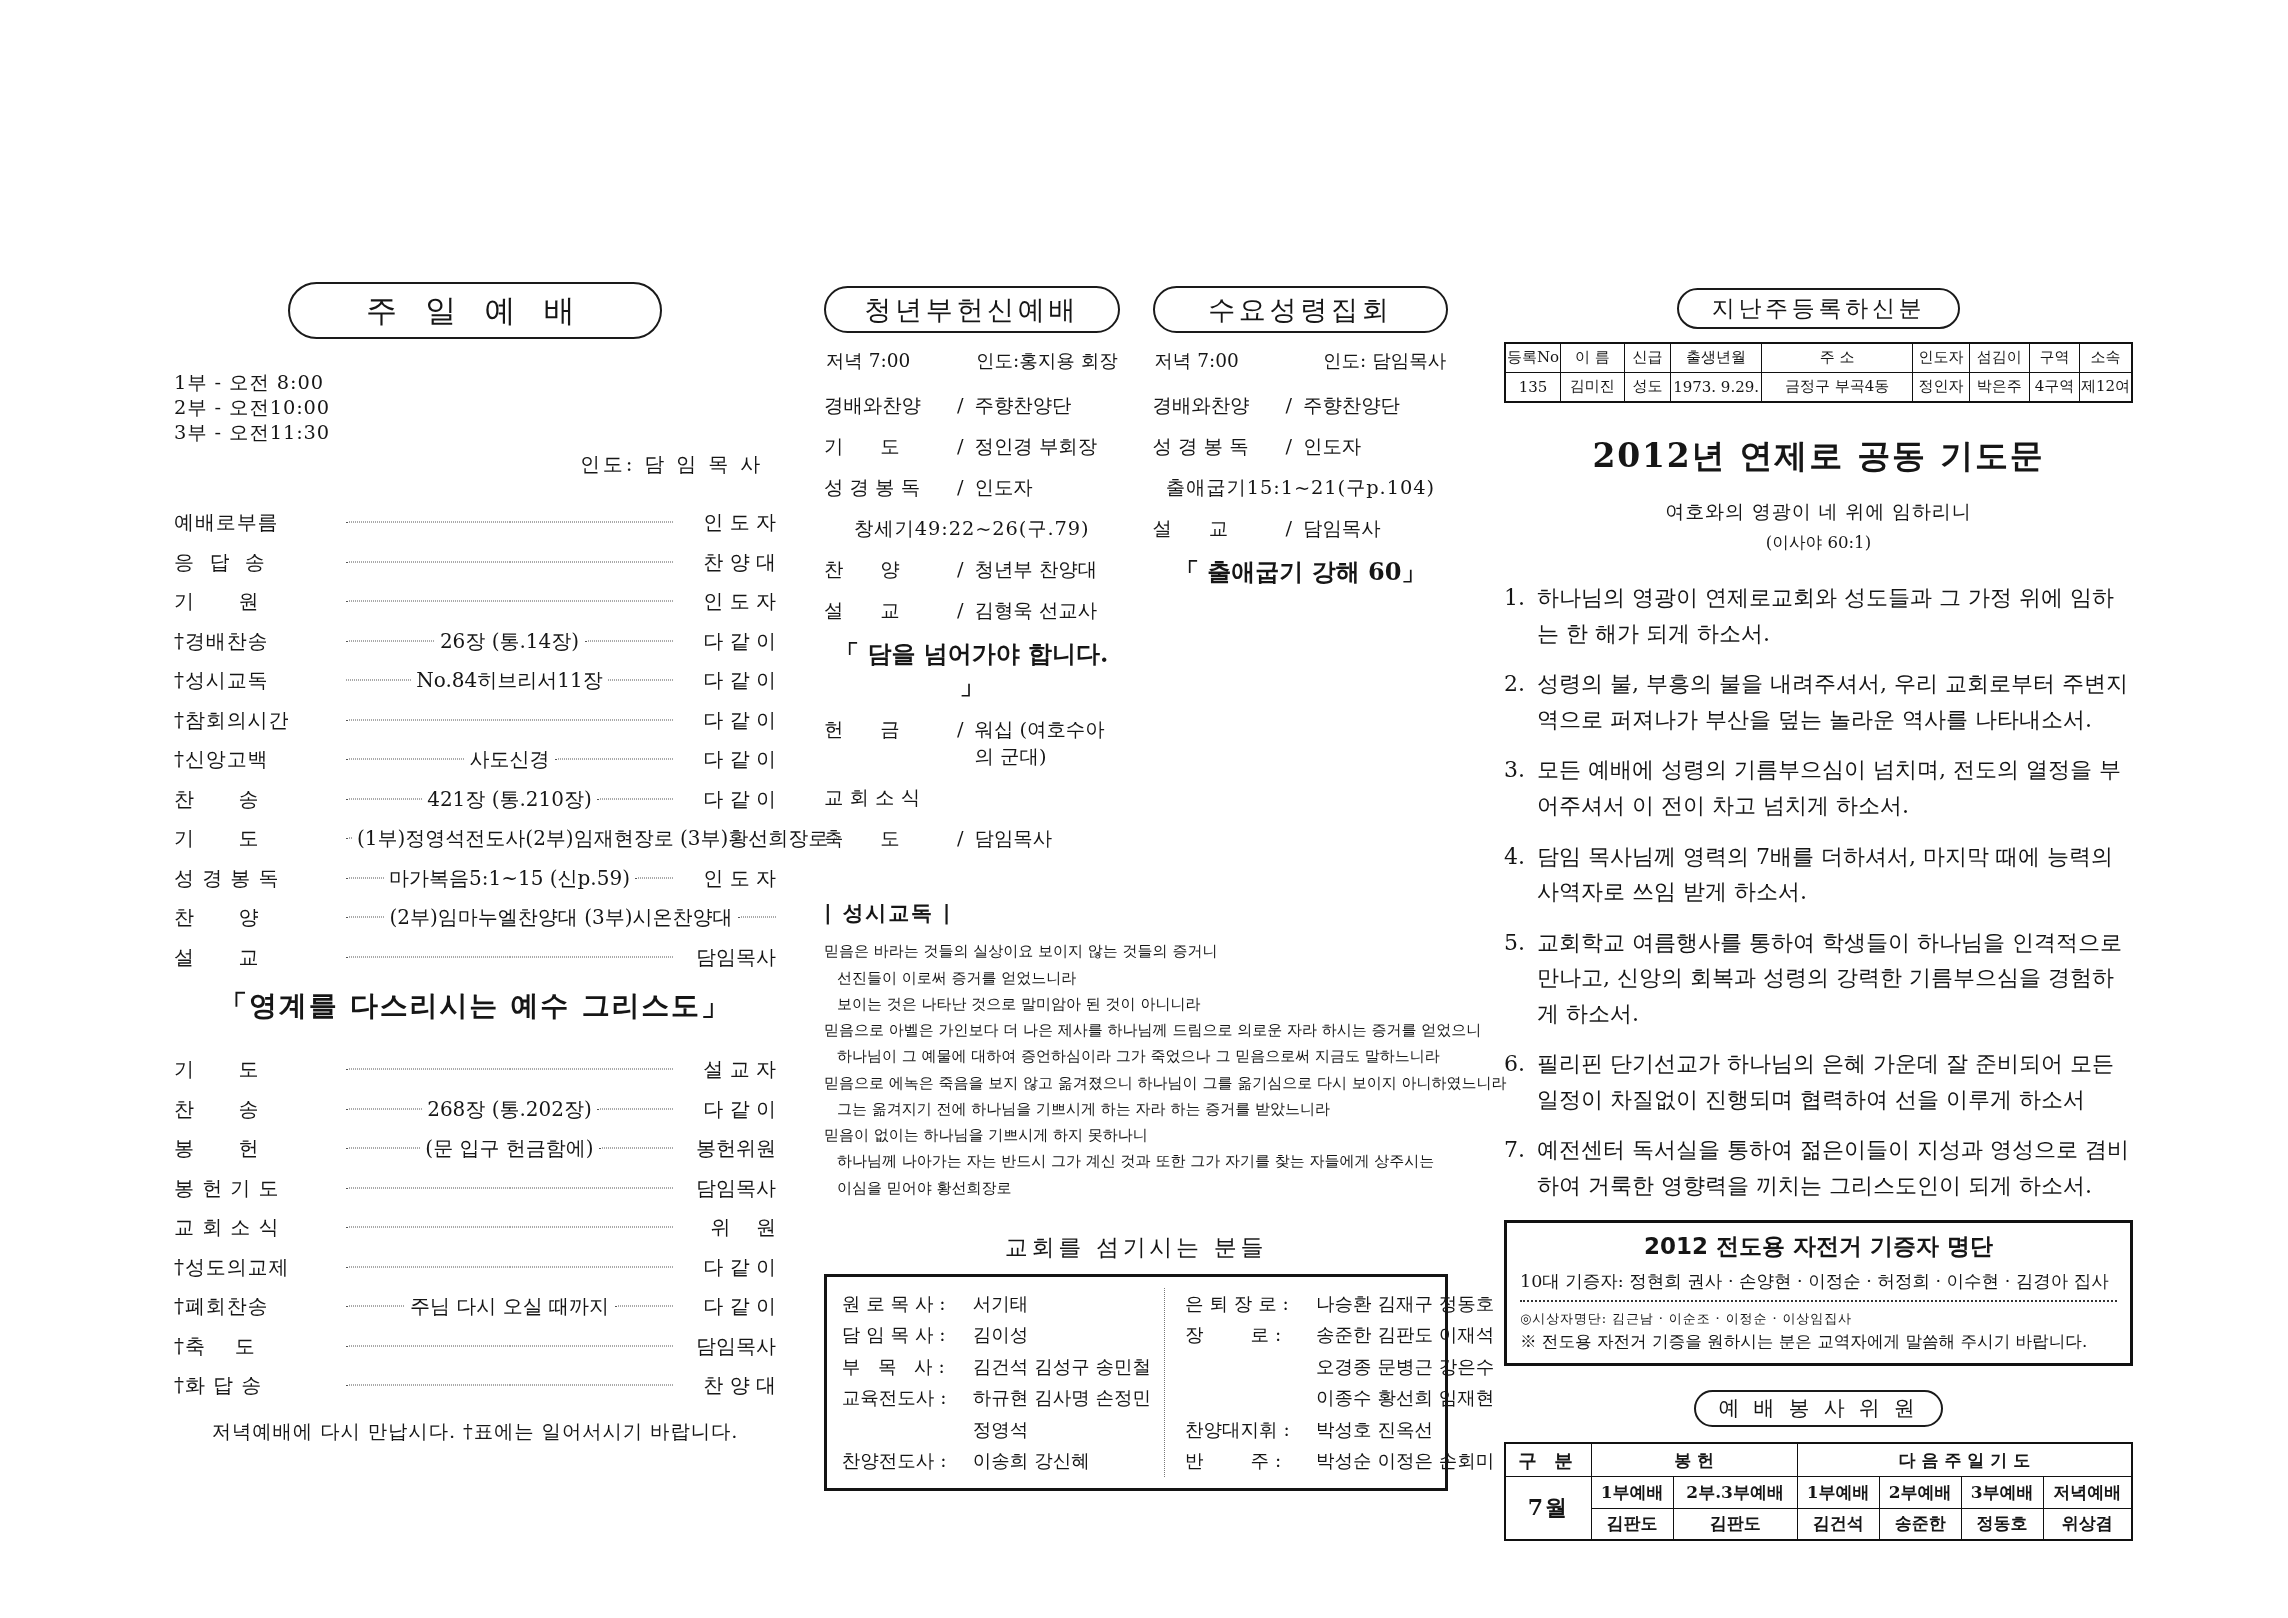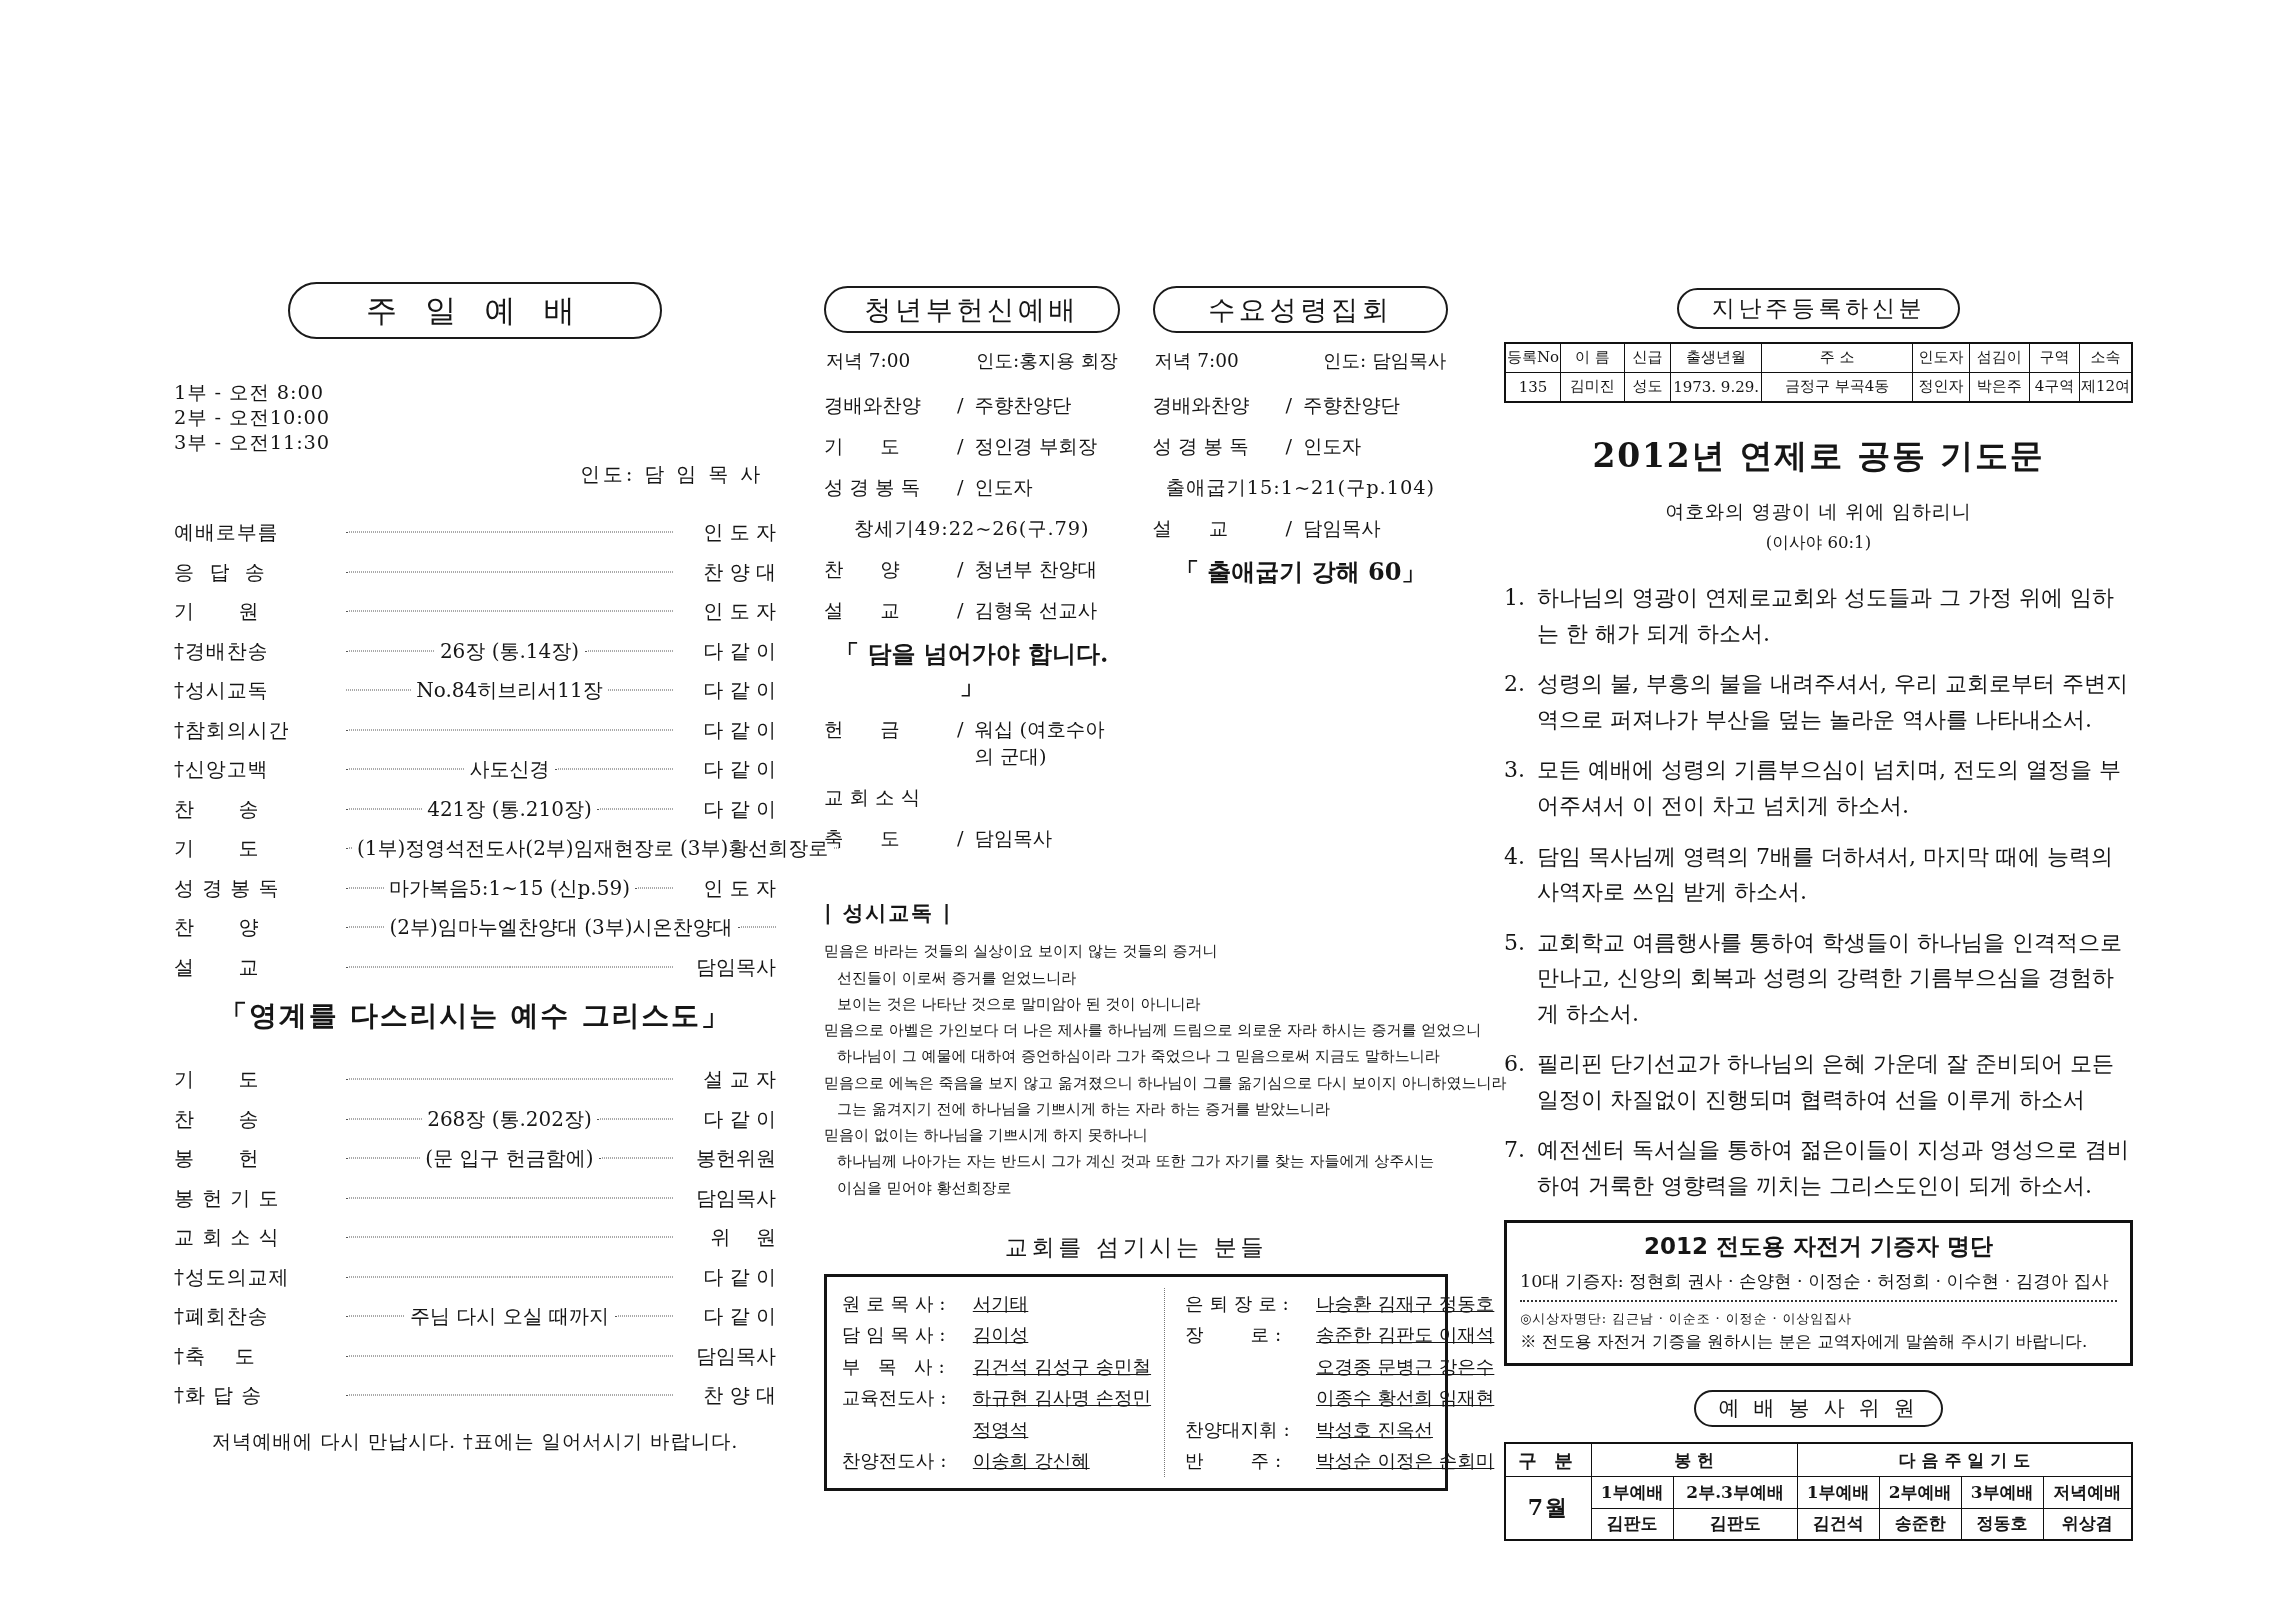--- a/index.html
+++ b/index.html
@@ -10,21 +10,21 @@
   }
   
   .pill{
     border:2.8px solid #1a1a1a;border-radius:44px;text-align:center;
     padding:5.5px 9.2px;letter-spacing:9.2px;white-space:nowrap;
   }
   .dotline{flex:1;border-bottom:1.8px dotted #555;transform:translateY(-6.5px);min-width:5.5px;}
   
   .col1{position:absolute;left:174px;top:282px;width:602px;}
   .col1 .pill{width:351px;margin:0 auto;font-size:31px;}
-  .times{margin-top:41px;font-size:19.4px;line-height:1.3;letter-spacing:0.9px;}
+  .times{margin-top:31px;font-size:19.4px;line-height:1.3;letter-spacing:0.9px;}
   .leadline{margin-top:5.5px;text-align:right;font-size:20px;letter-spacing:2.8px;padding-right:13px;}
   .order{margin-top:31px;}
   .ol-row{display:flex;align-items:baseline;margin-bottom:12.5px;font-size:20px;}
   .ol-label{min-width:172px;white-space:pre;letter-spacing:0.9px;}
   .ol-mid{padding:0 5.5px;white-space:nowrap;}
   .ol-mid:empty{padding:0;}
   .ol-role{min-width:103px;text-align:right;white-space:pre;}
   .ol-role:empty{min-width:0;}
   .sermon1{font-size:28px;font-weight:bold;text-align:center;margin:16.6px 0 20px 0;letter-spacing:1.8px;white-space:nowrap;}
   .footnote{margin-top:18.5px;text-align:center;font-size:19.4px;letter-spacing:0.9px;}
@@ -48,21 +48,21 @@
   .resp-line{white-space:nowrap;}
   .resp-line.indent{padding-left:13px;}
   
   .servants{margin-top:31px;}
   .servants-title{text-align:center;font-size:23px;letter-spacing:3.7px;margin-bottom:11px;}
   .servants-box{border:3.7px solid #141414;display:flex;padding:11px 14.8px;}
   .sv-col{flex:1;}
   .sv-col.right{border-left:1.8px dotted #777;padding-left:20px;margin-left:13px;}
   .sv-row{font-size:18.5px;line-height:1.7;display:flex;}
   .sv-label{min-width:131px;white-space:pre;}
-  .sv-val{white-space:pre;text-decoration:underline;}
+  .sv-val{white-space:pre;}
   
   .col3{position:absolute;left:1504px;top:288px;width:629px;}
   .col3 .pill{width:264px;margin:0 auto;font-size:23px;letter-spacing:3.7px;padding:2.8px 7.4px;}
   table.reg{width:100%;border-collapse:collapse;margin-top:13px;border:2.8px solid #111;}
   table.reg th,table.reg td{border:1.8px solid #111;font-size:15px;font-weight:normal;text-align:center;padding:4.6px 0.9px;white-space:nowrap;}
   table.reg th:nth-child(1){width:46px;}  table.reg th:nth-child(2){width:66px;}
   table.reg th:nth-child(3){width:48px;}  table.reg th:nth-child(4){width:89px;}
   table.reg th:nth-child(5){width:162px;} table.reg th:nth-child(6){width:57px;}
   table.reg th:nth-child(7){width:61px;}  table.reg th:nth-child(8){width:50px;}
   table.reg th:nth-child(9){width:48px;}

